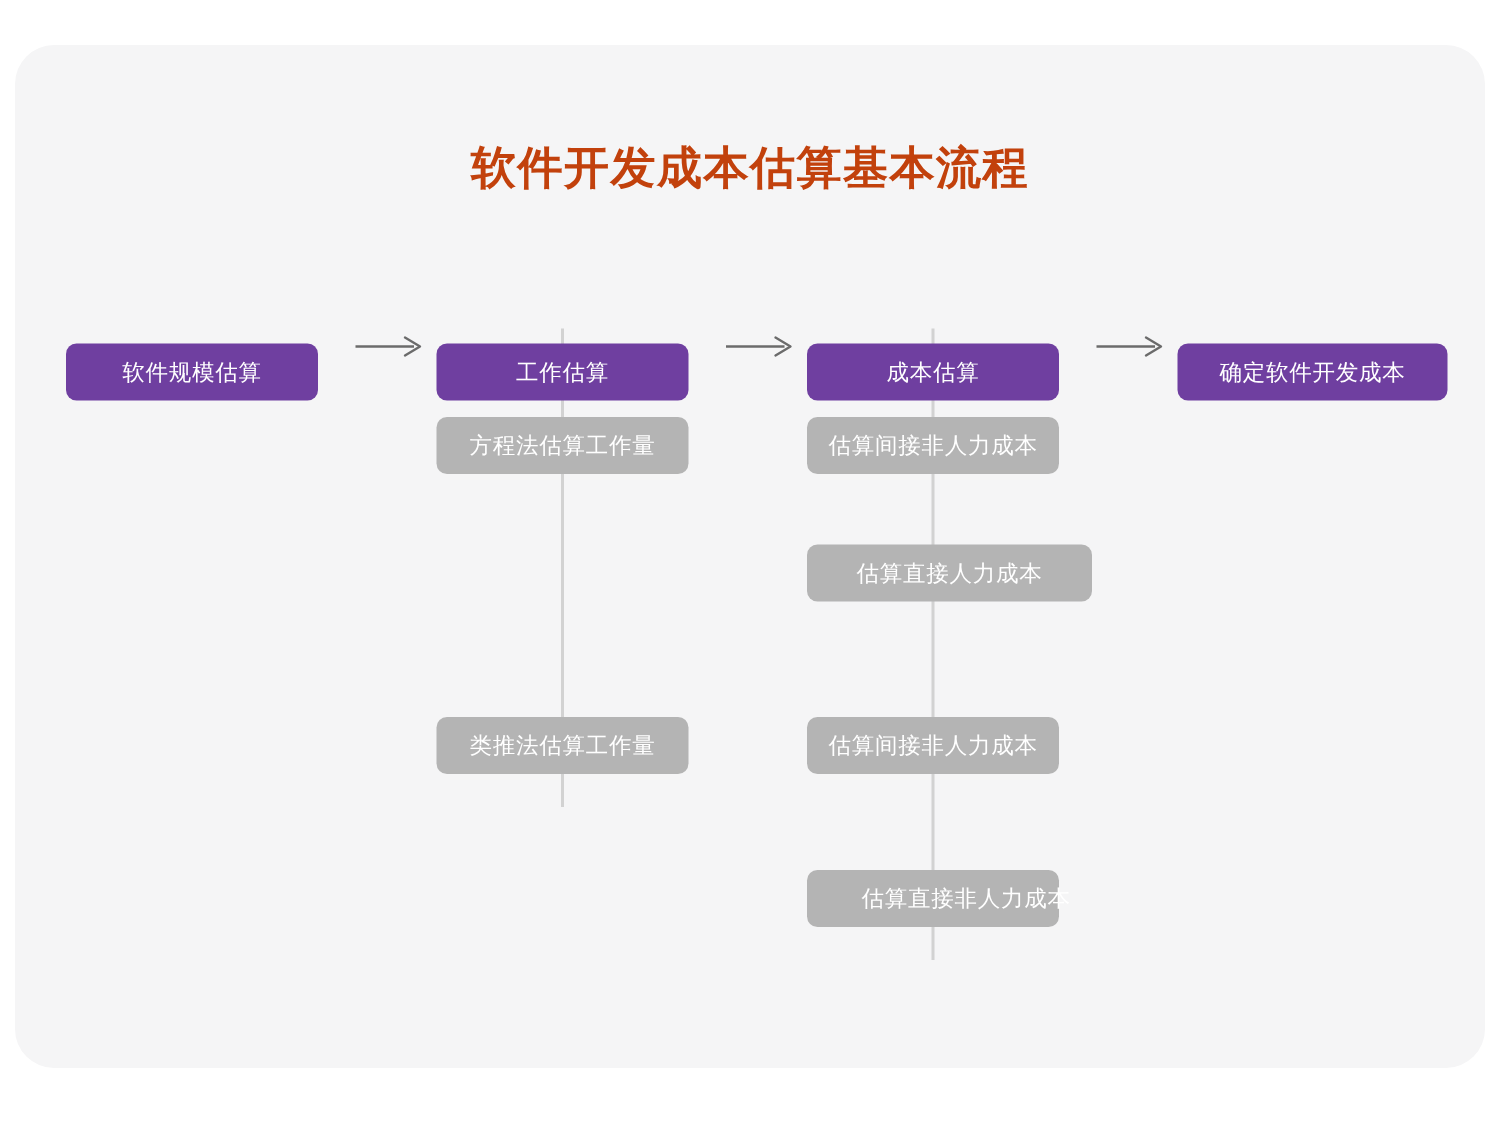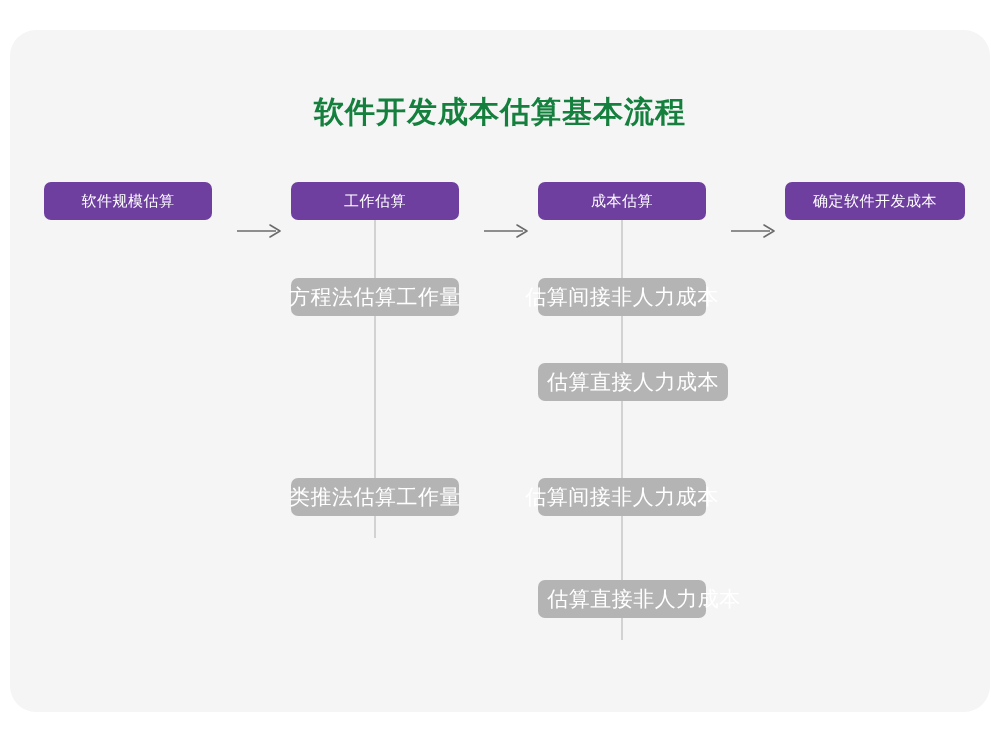--- a/index.html
+++ b/index.html
@@ -25,21 +25,21 @@
   }
 
   #title {
     position: absolute;
     left: 0;
     top: 62px;
     width: 980px;
     text-align: center;
     font-size: 30px;
     font-weight: 600;
-    color: #15803d;
+    color: #c2410c;
     letter-spacing: 1px;
     white-space: nowrap;
   }
 
   
   .node {
     position: absolute;
     box-sizing: border-box;
     display: flex;
     align-items: center;
@@ -48,26 +48,27 @@
     font-size: 15px;
     line-height: 1;
     white-space: nowrap;
     letter-spacing: 0.5px;
   }
   .node.main {
     background: #6f3fa0;
     color: #ffffff;
     height: 38px;
     font-size: 15px;
+    margin-top: 47px;
   }
   .node.sub {
     background: #b4b4b4;
     color: #ffffff;
     height: 38px;
-    font-size: 21px;
+    font-size: 15px;
   }
 
   
   .arrow {
     position: absolute;
     top: 192px;
     width: 48px;
     height: 18px;
   }
   .arrow svg { display: block; }

